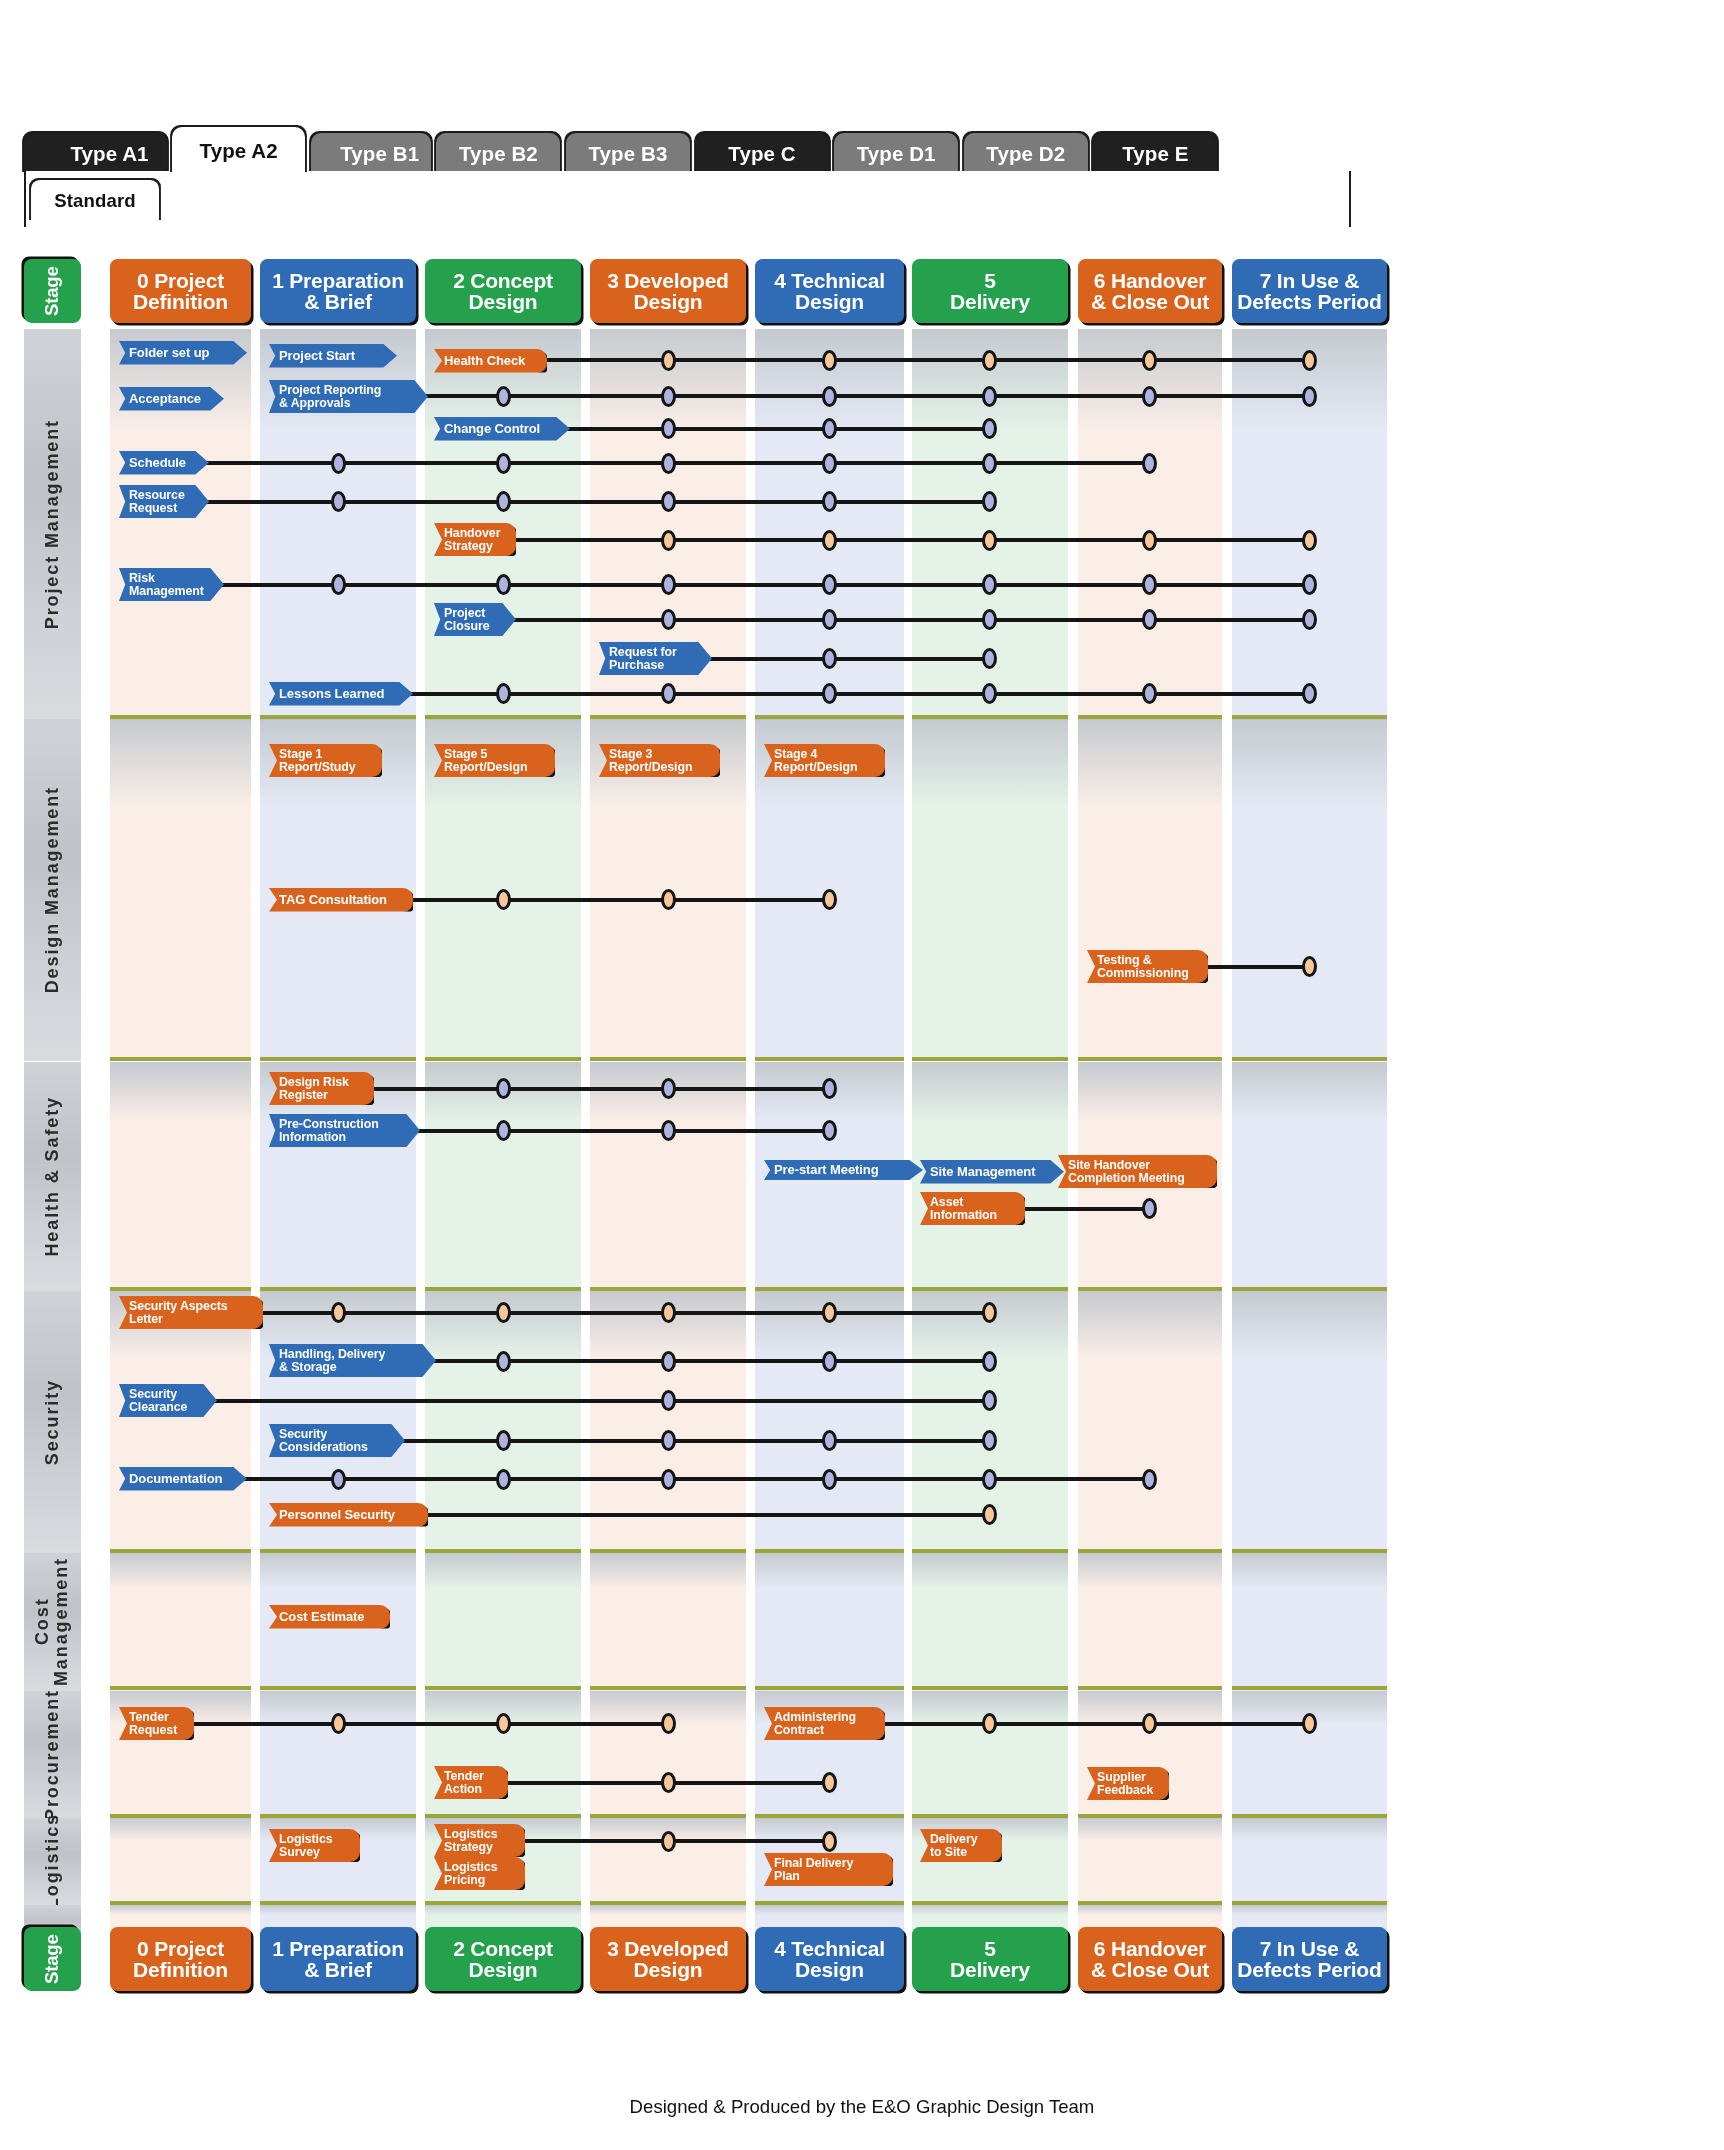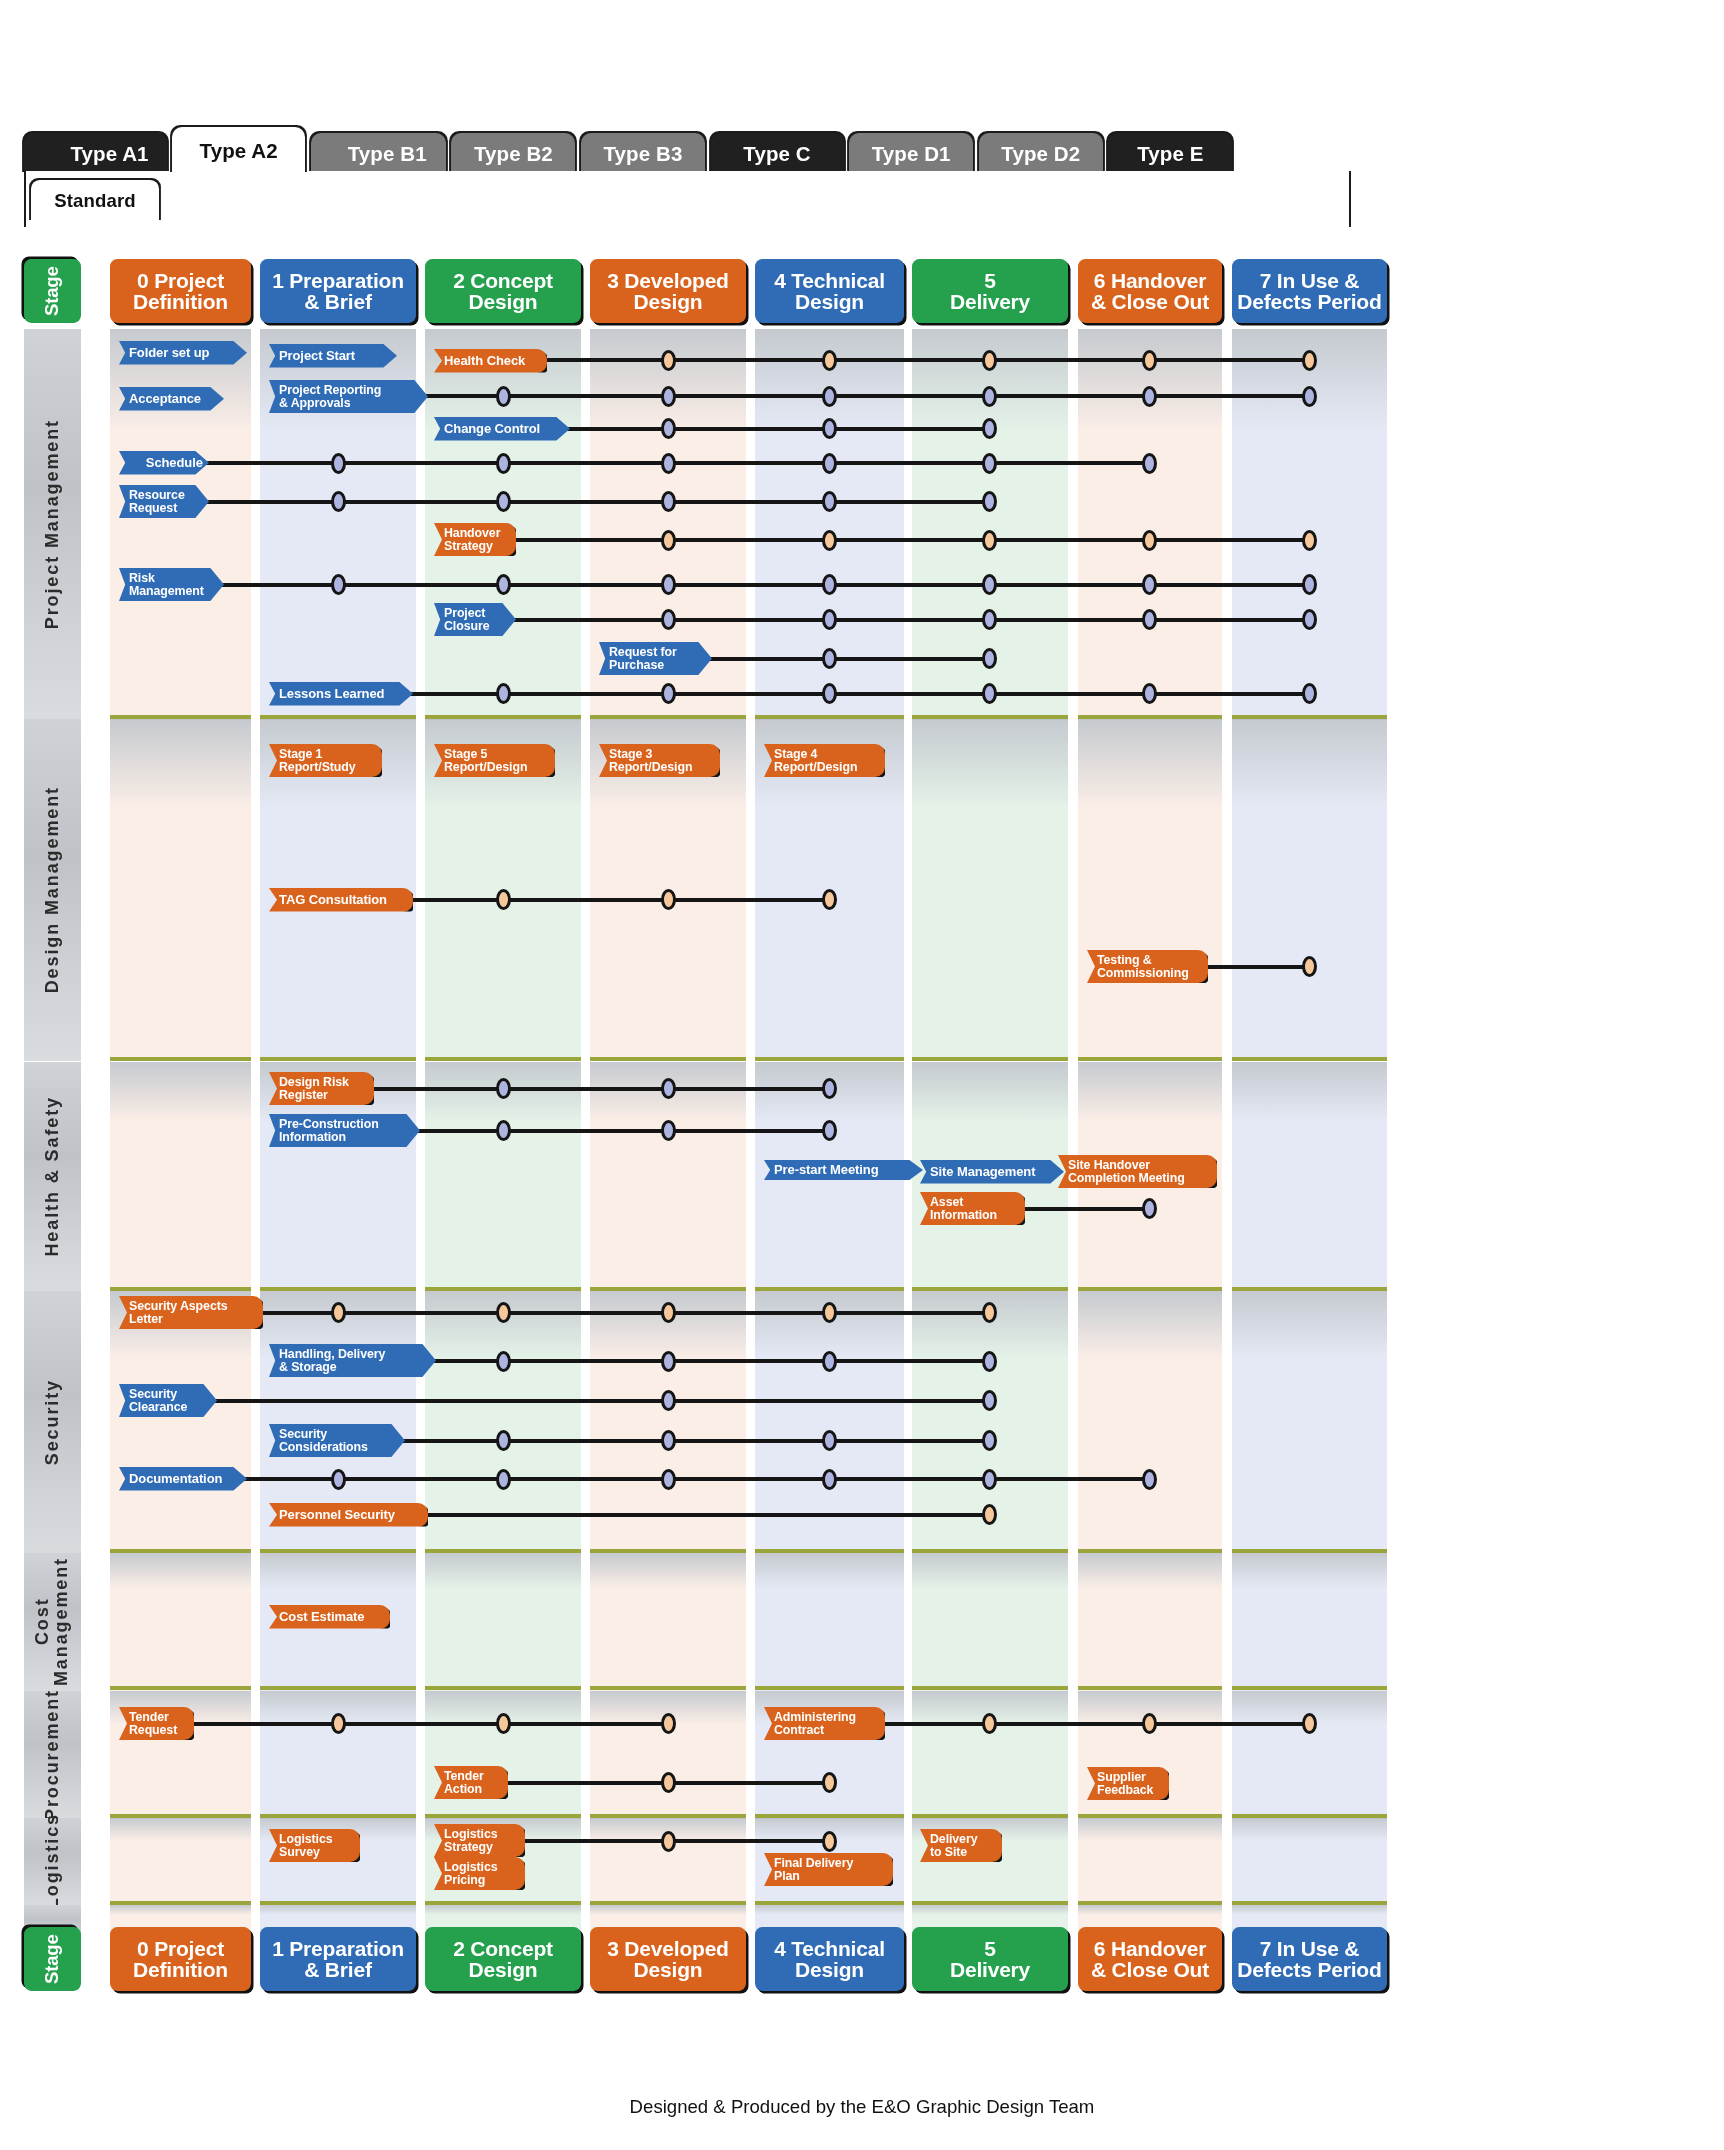--- a/index.html
+++ b/index.html
@@ -64,21 +64,21 @@
 
 <div id="root">
 
   <div class="tabbar" id="tabs1" style="left: 23.6px; top: 118px; width: 1327px; height: 56px;">
       <div class="tab dark" style="width: 143px; padding-left: 35px;">
         <span>Type A1</span>
       </div>
       <div class="tab active" style="width: 133px;">
         <span>Type A2</span>
       </div>
-      <div class="tab grey" style="width: 135px; padding-left: 24px;">
+      <div class="tab grey" style="width: 120px; padding-left: 24px;">
         <span>Type B1</span>
       </div>
       <div class="tab grey" style="width: 124px; margin-top: 20px;">
         <span>Type B2</span>
       </div>
       <div class="tab grey" style="width: 124px;">
         <span>Type B3</span>
       </div>
       <div class="tab dark" style="width: 133px;">
         <span>Type C</span>
@@ -360,21 +360,21 @@
         <div class="shape"></div>
         <div class="txt" style="white-space: pre-line;">Change Control</div>
       </div>
       <div class="conn" style="left: 204px; top: 461px; width: 947px;"></div>
       <div class="dot blue" style="left: 331px; top: 453px;"></div>
       <div class="dot blue" style="left: 496px; top: 453px;"></div>
       <div class="dot blue" style="left: 661px; top: 453px;"></div>
       <div class="dot blue" style="left: 822px; top: 453px;"></div>
       <div class="dot blue" style="left: 982px; top: 453px;"></div>
       <div class="dot blue" style="left: 1142px; top: 453px;"></div>
-      <div class="lbl chev" style="left: 119px; top: 451px; width: 90px; height: 23.6px; font-size: 13px; text-align: right;">
+      <div class="lbl chev" style="left: 119px; top: 451px; width: 90px; height: 23.6px; font-size: 13px;">
         <div class="shape"></div>
         <div class="txt" style="white-space: pre-line;">Schedule</div>
       </div>
       <div class="conn" style="left: 204px; top: 500px; width: 787px;"></div>
       <div class="dot blue" style="left: 331px; top: 491px;"></div>
       <div class="dot blue" style="left: 496px; top: 491px;"></div>
       <div class="dot blue" style="left: 661px; top: 491px;"></div>
       <div class="dot blue" style="left: 822px; top: 491px;"></div>
       <div class="dot blue" style="left: 982px; top: 491px;"></div>
       <div class="lbl chev" style="left: 119px; top: 485px; width: 90px; height: 33px; font-size: 12.4px;">

